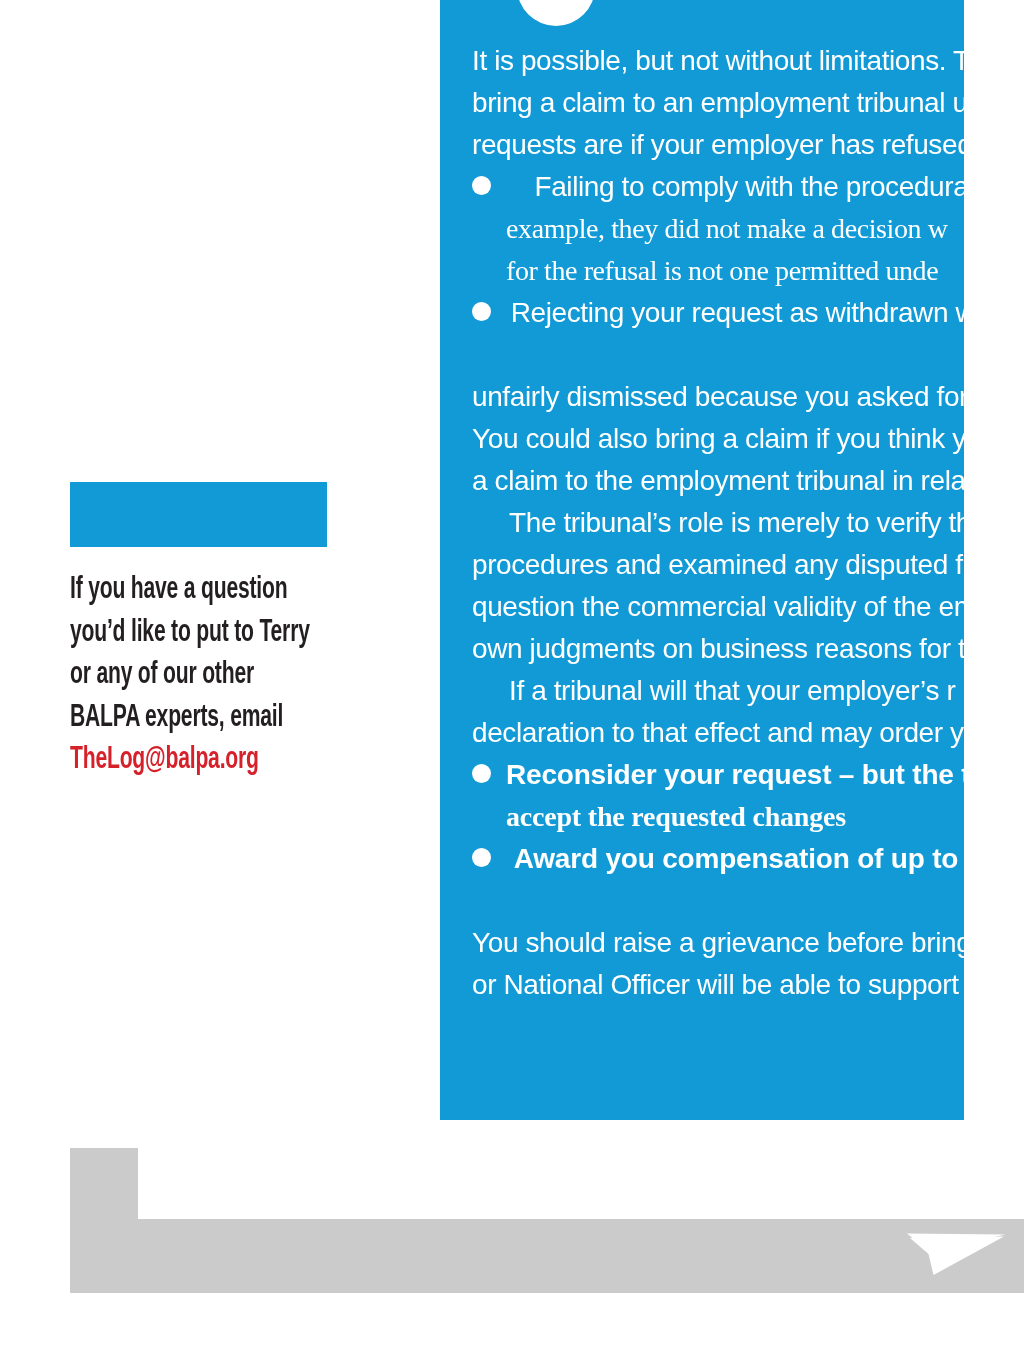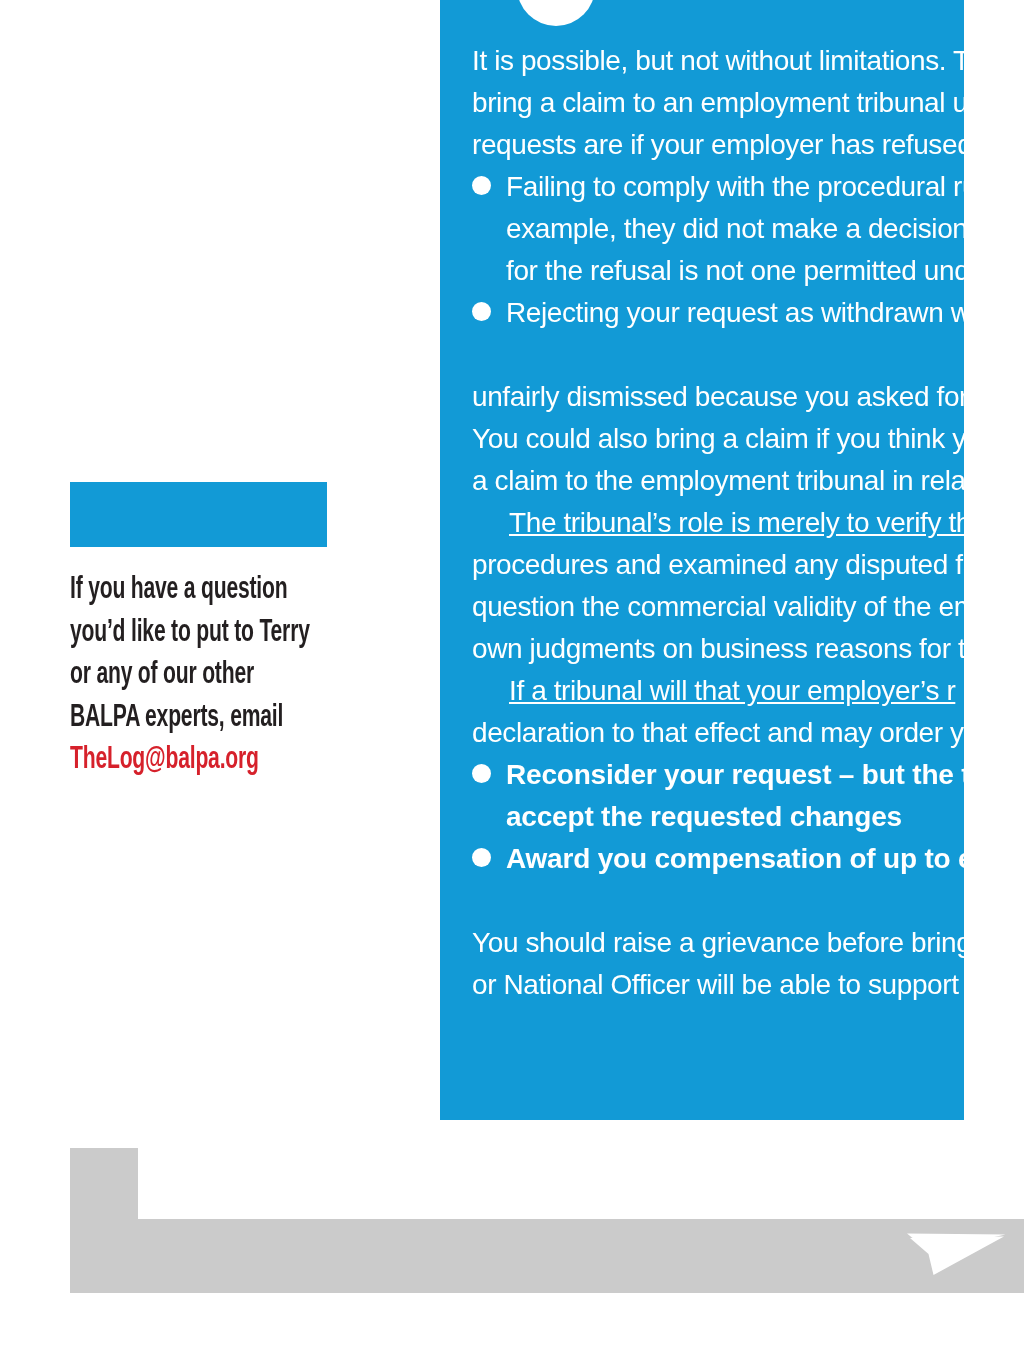--- a/index.html
+++ b/index.html
@@ -29,23 +29,23 @@
     position:absolute;
     left:32px;top:40px;
     color:#ffffff;
     font-size:28px;
     line-height:42px;
     letter-spacing:-0.4px;
     font-weight:400;
   }
   .line{white-space:nowrap;height:42px;}
   .l-flush{padding-left:0;}
-  .l-hang{padding-left:34px;}
-  .l-indent{padding-left:37px;text-decoration:underline;}
-  .l-bullet{padding-left:34px;position:relative;}
+  .l-hang{padding-left:34px;font-family:Liberation Serif, serif;}
+  .l-indent{padding-left:37px;}
+  .l-bullet{padding-left:34px;position:relative;text-align:right;}
   .l-blank{height:42px;}
   .l-bold{font-weight:700;letter-spacing:-0.2px;}
   .bullet{
     position:absolute;left:0;top:10px;
     width:19px;height:19px;border-radius:50%;
     background:#ffffff;display:inline-block;
   }
 
   
   .note-block{

